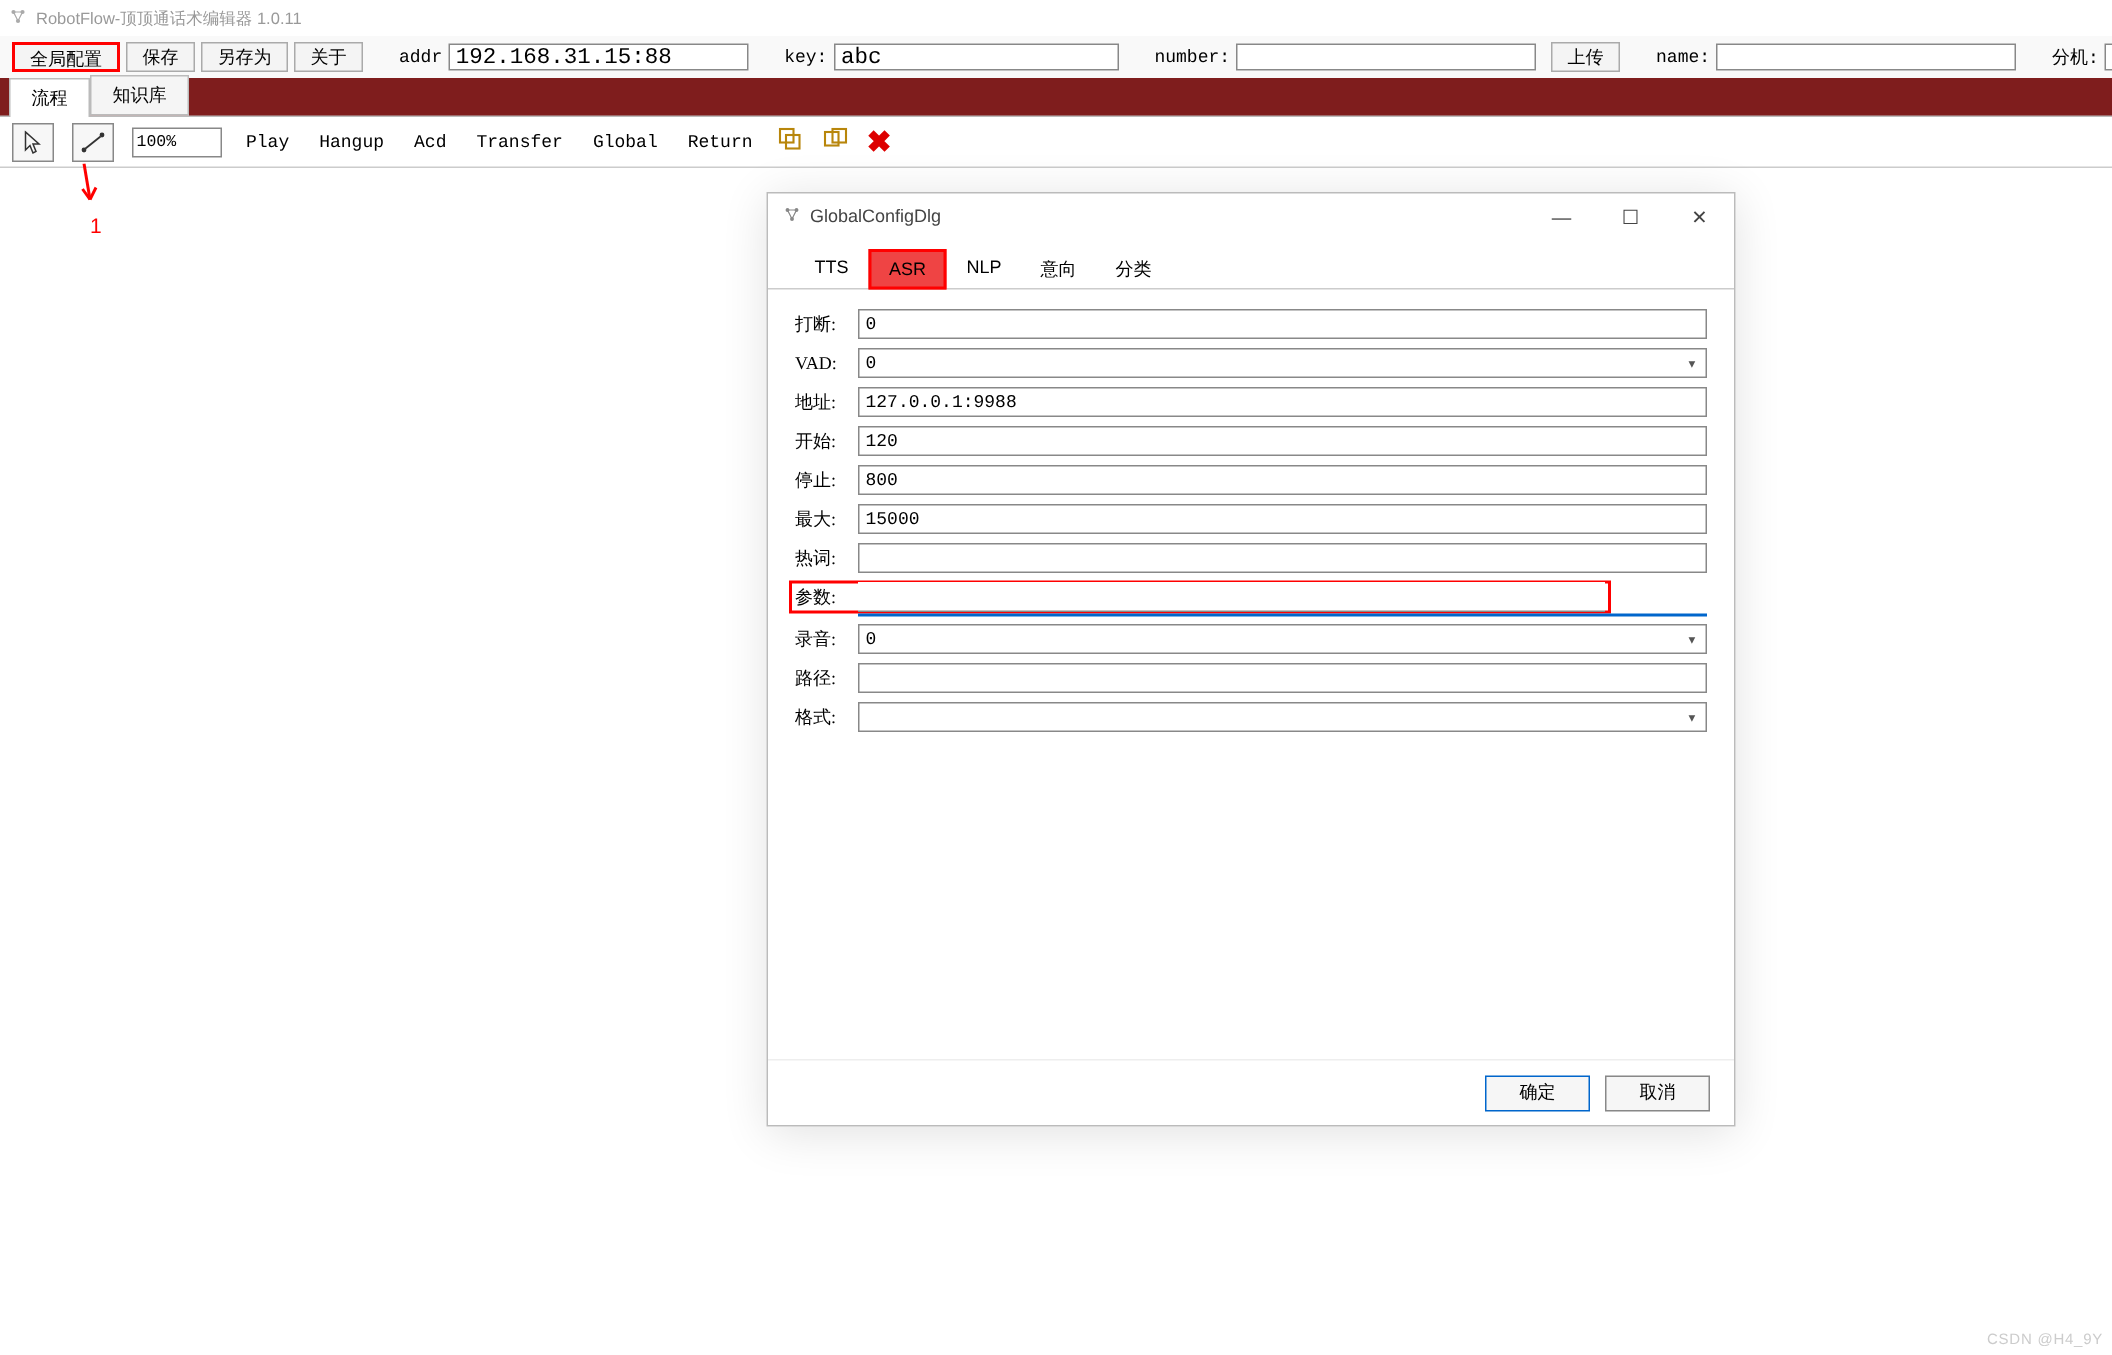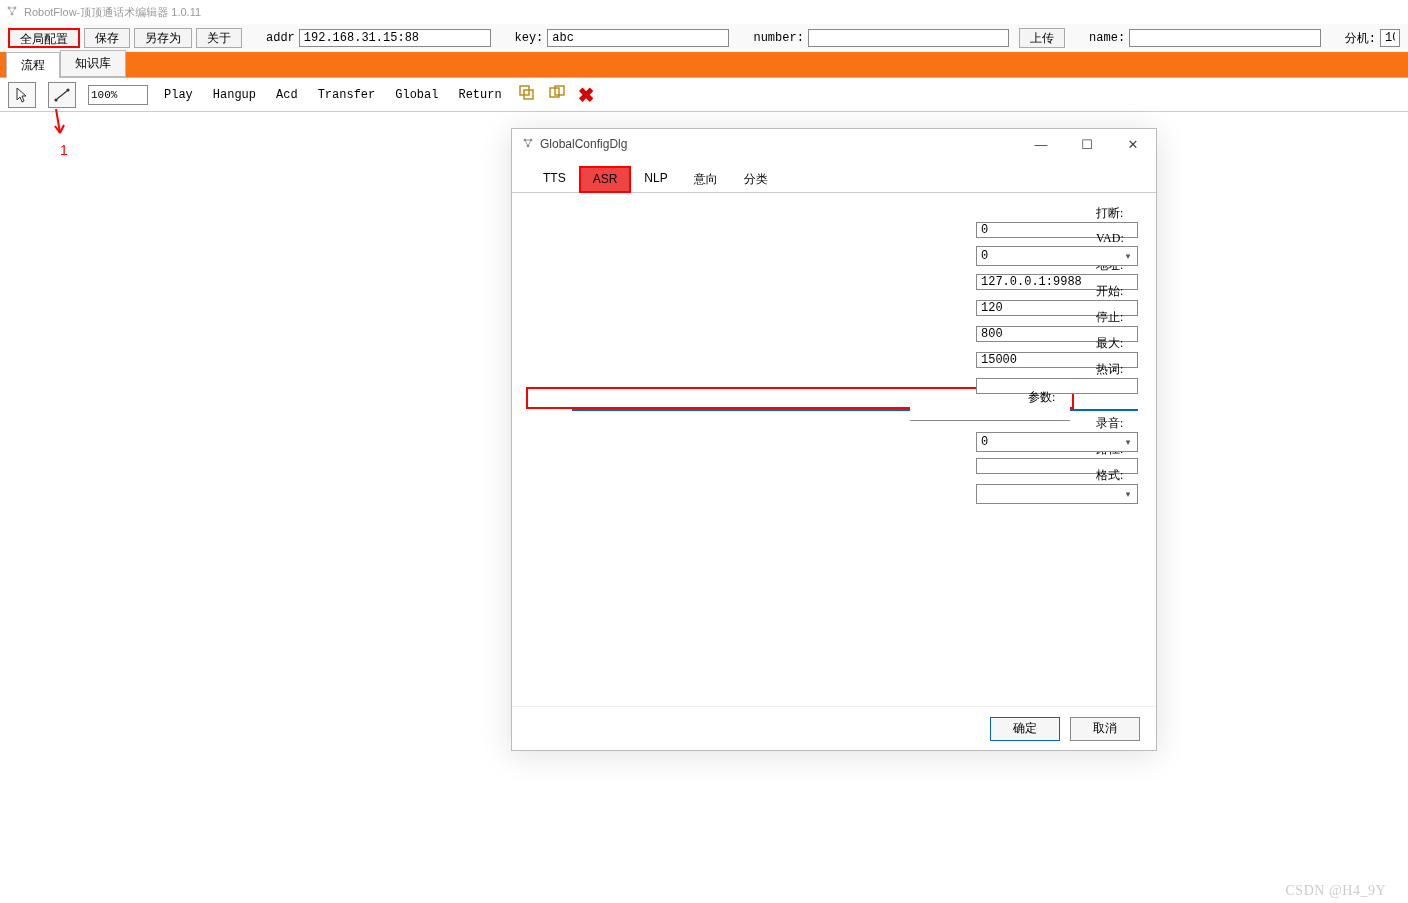--- a/index.html
+++ b/index.html
@@ -51,33 +51,33 @@
     .lbl-mono {
       font-family: "Courier New", monospace;
       font-size: 12px;
       margin-left: 20px;
     }
     .textfield {
       border: 1px solid #888;
       height: 18px;
       padding: 0 4px;
       font-family: "Courier New", monospace;
-      font-size: 12px;
+      font-size: 15px;
       background: #fff;
     }
     .addr-field { width: 200px; }
     .key-field { width: 190px; }
     .number-field { width: 210px; }
     .name-field { width: 200px; }
     .ext-field { width: 20px; }
     .tab-row {
       height: 26px;
       display: flex;
       align-items: flex-end;
-      background: #f97316;
+      background: #7f1d1d;
       border-bottom: 1px solid #bbb;
       padding-left: 6px;
     }
     .tab-main {
       border: 1px solid #bbb;
       border-bottom: none;
       padding: 4px 14px;
       background: #fff;
       position: relative;
       bottom: -1px;
@@ -211,24 +211,23 @@
       border: 2px solid #ff0000;
       border-bottom: 2px solid #ff0000;
     }
     .dlg-body {
       flex: 1;
       padding: 12px 18px;
       position: relative;
     }
     .form-row {
       display: flex;
-      align-items: flex-end;
+      align-items: center;
       margin-bottom: 4px;
       height: 22px;
-      flex-direction: column;
     }
     .form-label {
       width: 42px;
       font-family: SimSun;
       font-size: 12px;
     }
     .form-input {
       flex: 1;
       border: 1px solid #888;
       height: 20px;
@@ -329,25 +328,24 @@
       cursor: pointer;
       font-size: 12px;
     }
     .dlg-btn.primary {
       border: 1px solid #0066cc;
       color: #000;
     }
     .watermark {
       position: absolute;
       bottom: 4px;
-      right: 22px;
+      right: 6px;
       color: #ccc;
-      font-size: 14px;
+      font-size: 10px;
       letter-spacing: 0.5px;
-      font-family: Liberation Serif, serif;
     }
   </style>
 </head>
 <body>
 
 <div class="title-bar">
   <span class="app-icon">
     <svg width="12" height="12" viewBox="0 0 12 12">
         <circle cx="3" cy="3" r="1.4" fill="#aaa"></circle>
         <circle cx="9" cy="3" r="1.4" fill="#aaa"></circle>

